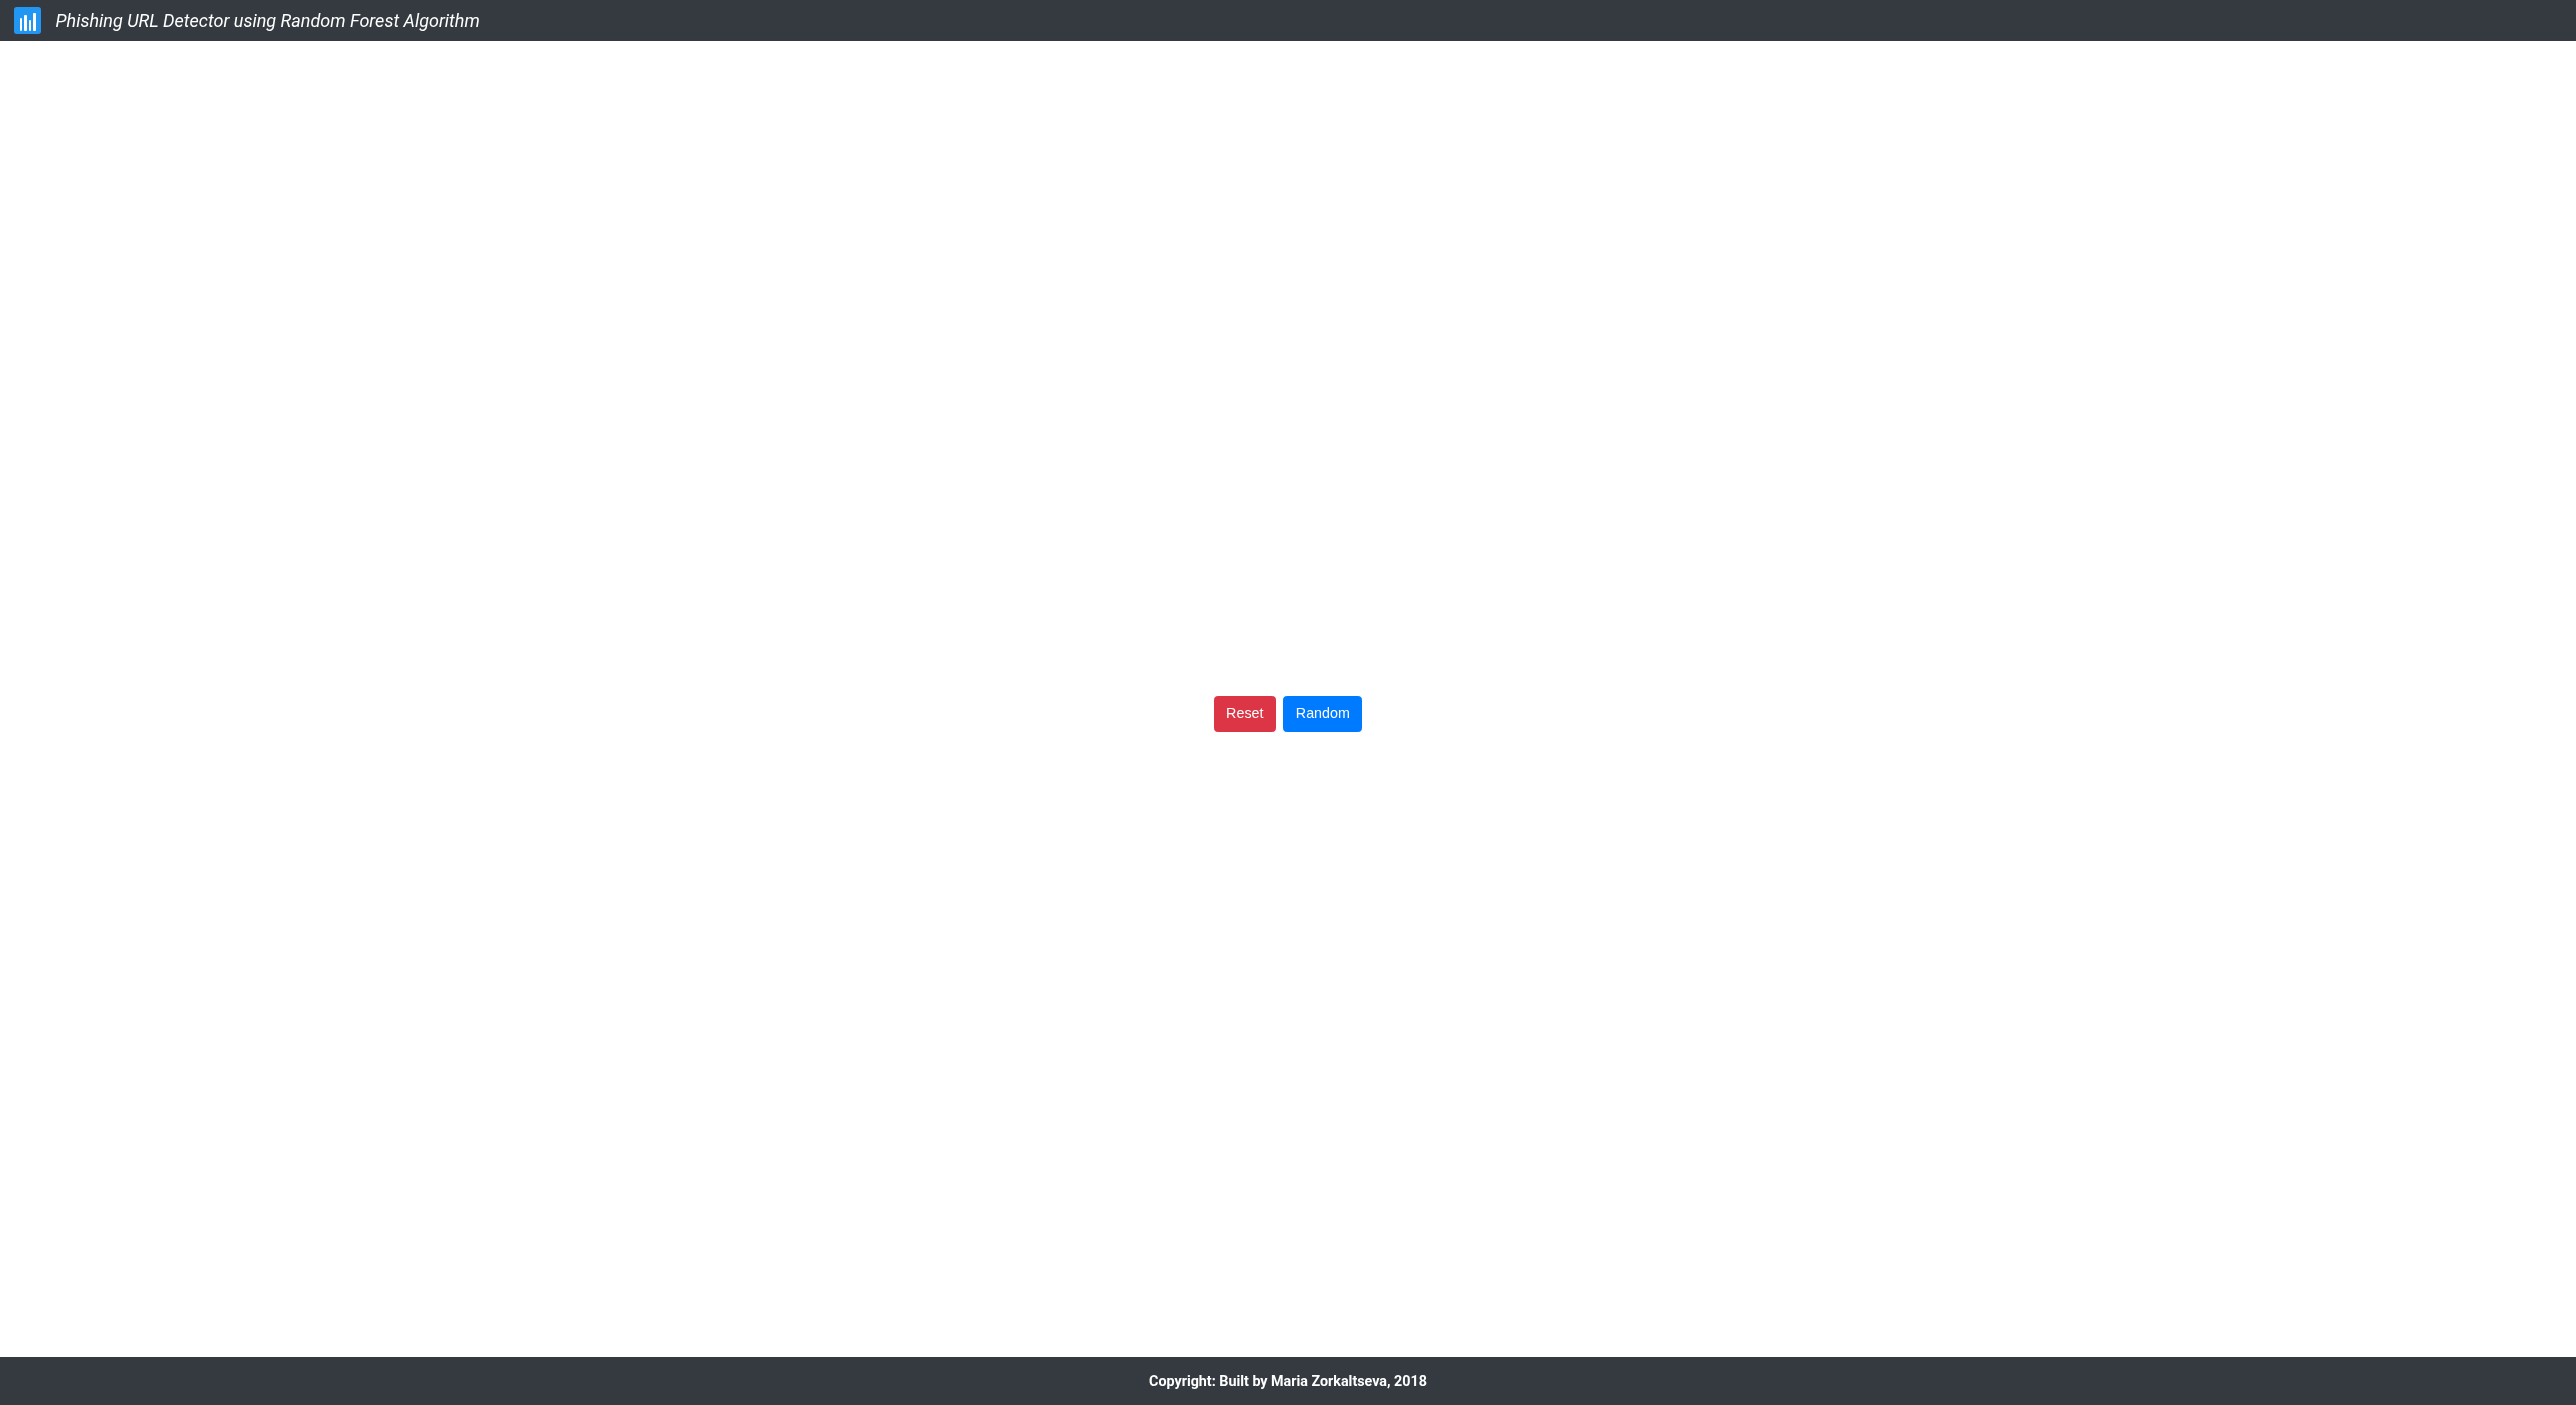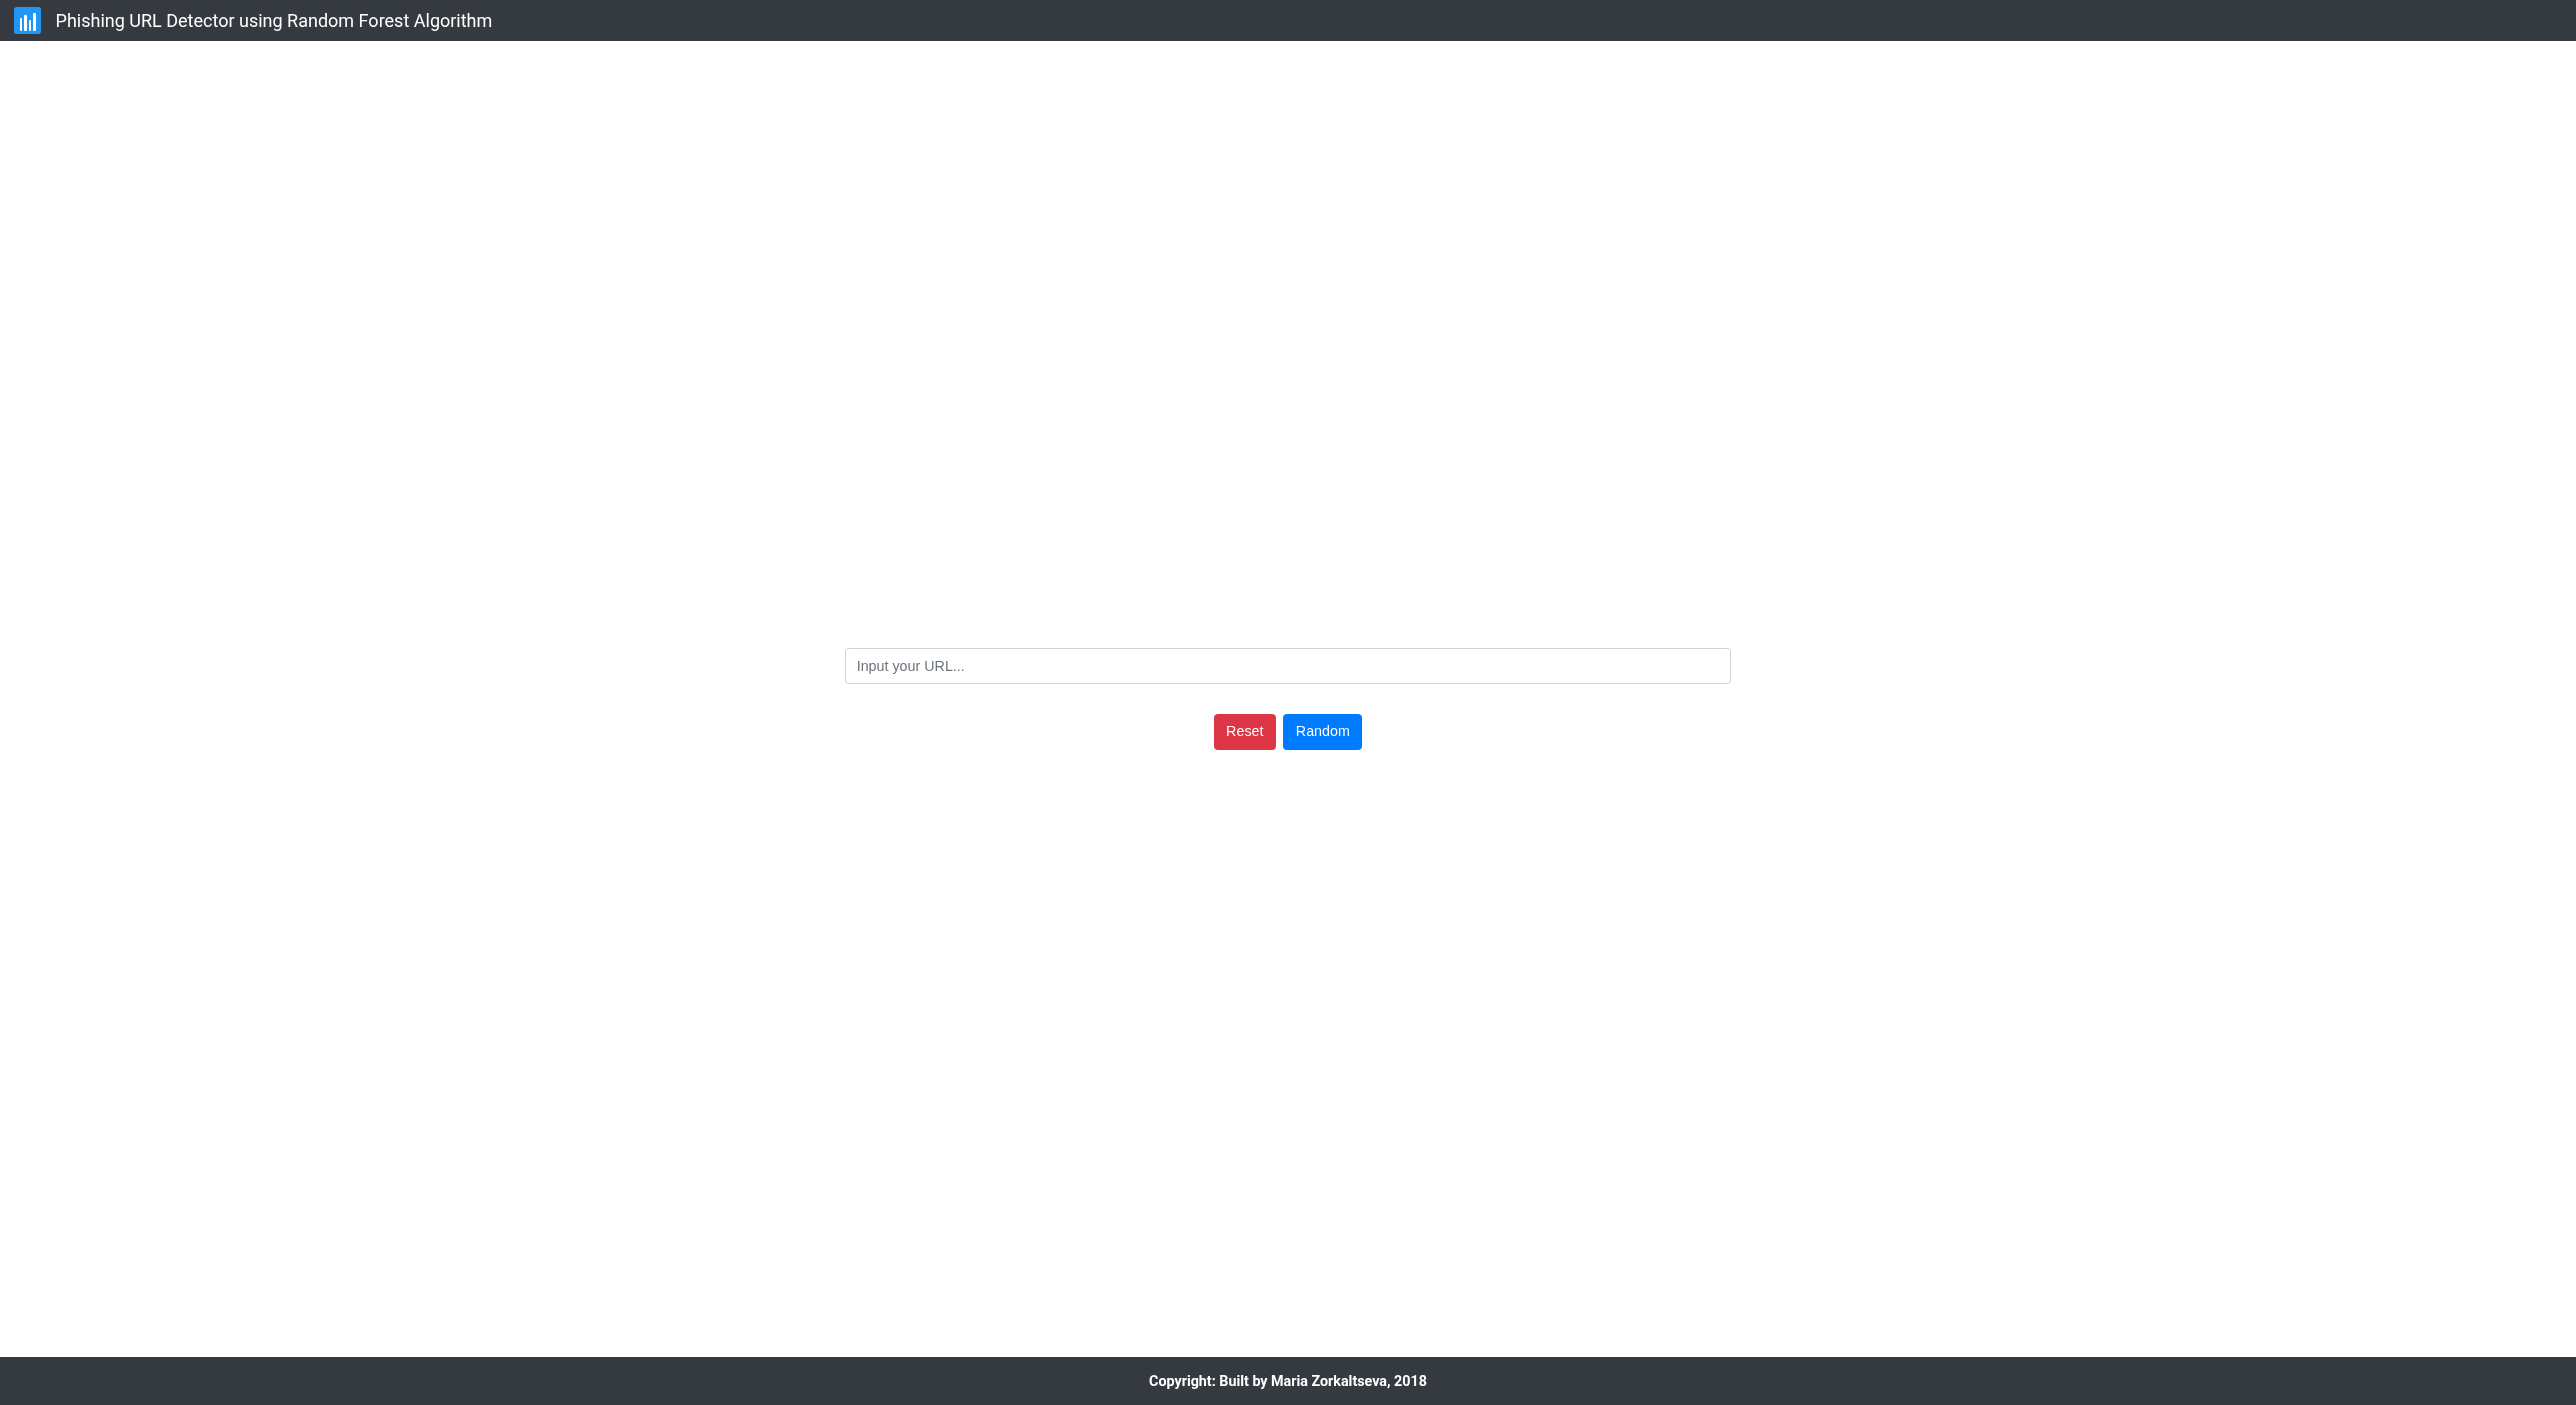--- a/index.html
+++ b/index.html
@@ -15,20 +15,21 @@
       display: flex;
       flex-direction: column;
     }
     
     .navbar {
       background-color: #343a40;
       padding: 7.2px 14.3px;
       display: flex;
       align-items: center;
       gap: 14.3px;
+      font-style: italic;
     }
     
     .logo-icon {
       width: 27px;
       height: 27px;
       background-color: #2196f3;
       border-radius: 2.7px;
       display: flex;
       align-items: flex-end;
       justify-content: center;
@@ -134,21 +135,20 @@
     <div class="bar"></div>
     <div class="bar"></div>
     <div class="bar"></div>
     <div class="bar"></div>
   </div>
   <span class="navbar-title">Phishing URL Detector using Random Forest Algorithm</span>
 </nav>
 
 <main class="main-content">
   <div class="form-container">
-    <input type="text" class="url-input" placeholder="Input your URL..." value="" style="">
     <div class="button-group">
       <button class="btn btn-danger">Reset</button>
       <button class="btn btn-primary">Random</button>
     </div>
   </div>
 </main>
 
 <footer class="footer">
   <span class="footer-text">Copyright: Built by Maria Zorkaltseva, 2018</span>
 </footer>

